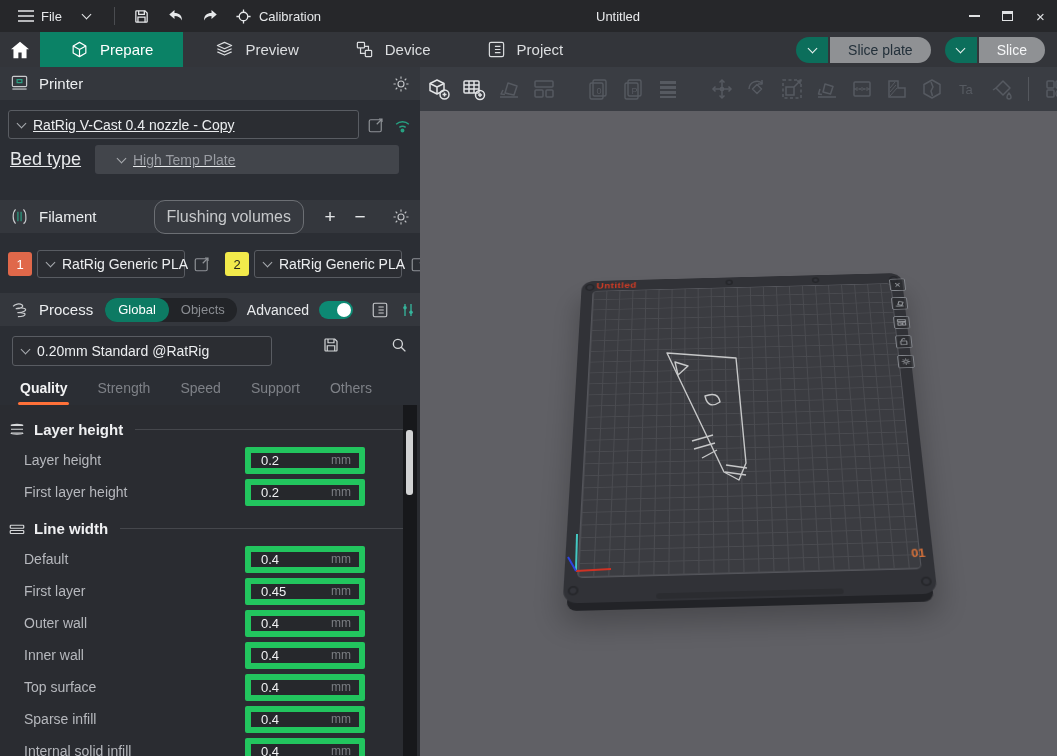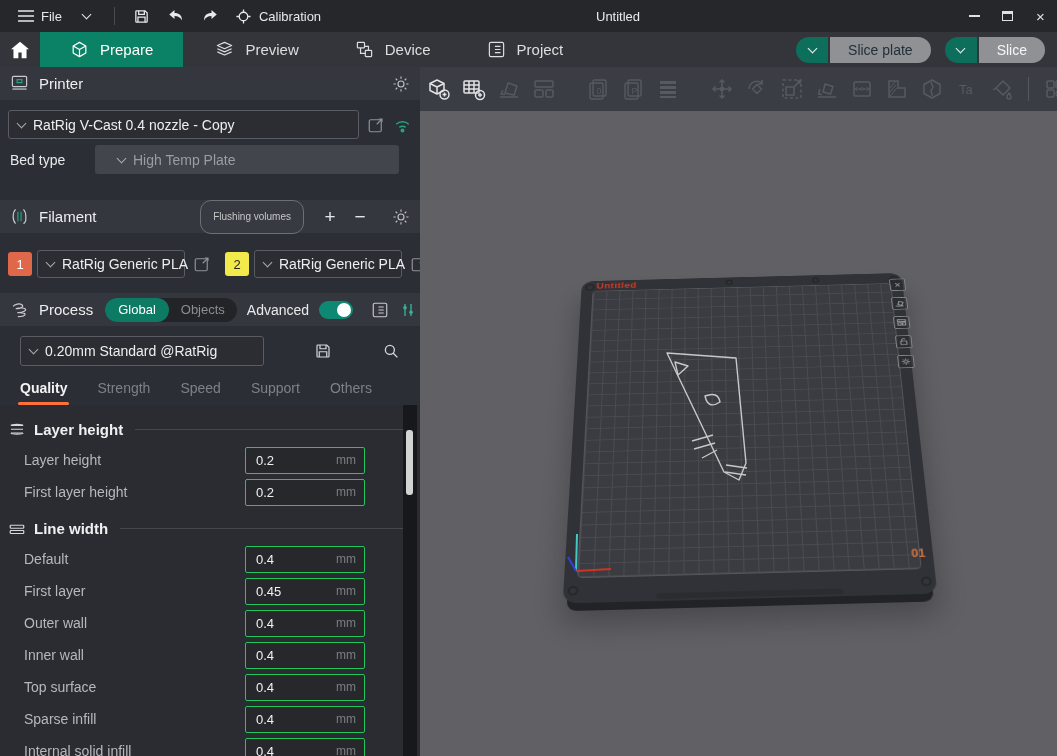--- a/index.html
+++ b/index.html
@@ -34,71 +34,71 @@
   .split-body.dark { color:#23303a; }
   .split-body.light { color:#f5f6f7; }
 
   
   .main { display:flex; height:689px; }
   .sidebar { width:420px; flex:none; background:#2b2e34; display:flex; flex-direction:column; overflow:hidden; }
   .sec-header { height:33px; background:#34373d; display:flex; align-items:center; padding:0 10px; gap:10px; flex:none; }
   .sec-title { font-size:15px; color:#eceef0; }
   .hicon { color:#c9cbce; }
   .gear { color:#c2c4c7; margin-left:auto; }
-  .blk { padding:10px 8px 12px 8px; }
+  .blk { padding:10px 8px 12px 8px;text-decoration:underline; }
 
   .combo { height:29px; border:1px solid #595c62; border-radius:3px; background:#2b2d32; display:flex; align-items:center;
            gap:8px; padding:0 9px; font-size:14px; color:#eceef0; }
   .combo .chv { color:#a9acb0; }
   .combo-plain { border:none; background:#42454b; color:#9a9da3; }
   .row { display:flex; align-items:center; }
 
   .printer-combo { width:358px; }
   .mini-ico { color:#8e9196; margin-left:8px; }
   .wifi { color:#27a181; margin-left:8px; }
   .bed-row { margin-top:6px; }
-  .bed-label { font-size:14px; color:#e7e9eb; width:87px; padding-left:2px; }
+  .bed-label { font-size:18px; color:#e7e9eb; width:87px; padding-left:2px; }
   .bed-combo { width:304px;padding-left:23px; }
 
   .fil-header { margin-top:14px; }
-  .pill-btn { height:22px; border:1px solid #6c6f74; border-radius:11px; color:#c6c8ca; font-size:10px;
+  .pill-btn { height:22px; border:1px solid #6c6f74; border-radius:11px; color:#c6c8ca; font-size:16px;
               display:flex; align-items:center; padding:16px 12px; background:rgba(255,255,255,0.02); }
   .pm-btn { font-size:19px; color:#e3e5e7; width:20px; text-align:center; }
   .fil-row { padding:17px 8px 15px 8px; display:flex; align-items:center; }
   .sw { width:24px; height:24px; border-radius:3px; display:flex; align-items:center; justify-content:center; font-size:13px; flex:none; }
   .sw1 { background:#e0684a; color:#fff; }
   .sw2 { background:#f2ea4b; color:#26261d; }
   .fil-combo { width:148px; margin-left:5px; height:28px; }
 
   .proc-header { }
   .scope-pill { background:#222428; border-radius:12px; height:24px; display:flex; align-items:center; margin-left:2px; }
   .scope-on { background:#0d7a63; color:#fff; border-radius:12px; height:24px; display:flex; align-items:center; padding:0 13px; font-size:13px; }
   .scope-off { color:#8a8d92; padding:0 12px; font-size:13px; }
   .adv-label { margin-left:auto; font-size:14px; color:#e8eaec; }
   .toggle { width:34px; height:18px; border-radius:9px; background:#0d8973; position:relative; flex:none; }
   .toggle::after { content:""; position:absolute; right:2px; top:2px; width:14px; height:14px; border-radius:50%; background:#fff; }
   .tune { color:#35b39a; }
 
-  .proc-combo-row { margin-top:10px; padding:0 20px; display:flex; align-items:center;gap:40px; }
+  .proc-combo-row { margin-top:10px; padding:0 12px; display:flex; align-items:flex-start;gap:40px; }
   .proc-combo { width:336px; height:30px; }
   .proc-ico { color:#d4d6d8; margin-left:10px; }
 
   .ptabs { display:flex; gap:30px; padding:14px 0 0 20px; font-size:14px; flex:none; }
   .ptab { color:#7e8187; padding-bottom:9px; position:relative; }
   .ptab.active { color:#f2f3f4; font-weight:bold; }
   .ptab.active::after { content:""; position:absolute; left:-2px; right:-2px; bottom:0; height:3px; background:#ff7139; border-radius:2px; }
 
   .params { flex:1; background:#2a2c31; position:relative; padding:8px 0 0 0; overflow:hidden; }
   .group-header { display:flex; align-items:center; gap:8px; padding:8px 10px 8px 8px; }
   .group-title { font-size:15px; font-weight:bold; color:#eff0f2; white-space:nowrap; }
   .group-line { flex:1; height:1px; background:#45474c; margin-left:4px; }
   .gicon { color:#d5d7d9; }
   .prow { display:flex; align-items:center; height:28px; margin-bottom:4px; }
   .plabel { flex:1; padding-left:24px; font-size:14px; color:#b6b8bd; }
-  .pinput { width:120px; height:27px; margin-right:55px; border:1px solid #22c55e; border-radius:2px; background:#26282c;
+  .pinput { width:120px; height:27px; margin-right:55px; border:6px solid #22c55e; border-radius:2px; background:#26282c;
             display:flex; align-items:center; padding:0 8px 0 10px; }
   .pval { flex:1; font-size:13px; color:#f0f1f3; }
   .punit { font-size:12px; color:#7b7e83; }
   .scrollbar { position:absolute; top:0; right:3px; bottom:0; width:14px; background:#17181b; }
   .thumb { position:absolute; top:25px; left:3px; width:7px; height:65px; background:#d2d3d4; border-radius:3px; }
 
   
   .viewport { flex:1; position:relative; display:flex; flex-direction:column; }
   .vtoolbar { height:44px; background:#3a3d43; display:flex; align-items:center; padding-left:6px; gap:9px; flex:none; }
   .ticon { width:26px; height:26px; display:flex; align-items:center; justify-content:center; color:#565a61; flex:none; }

